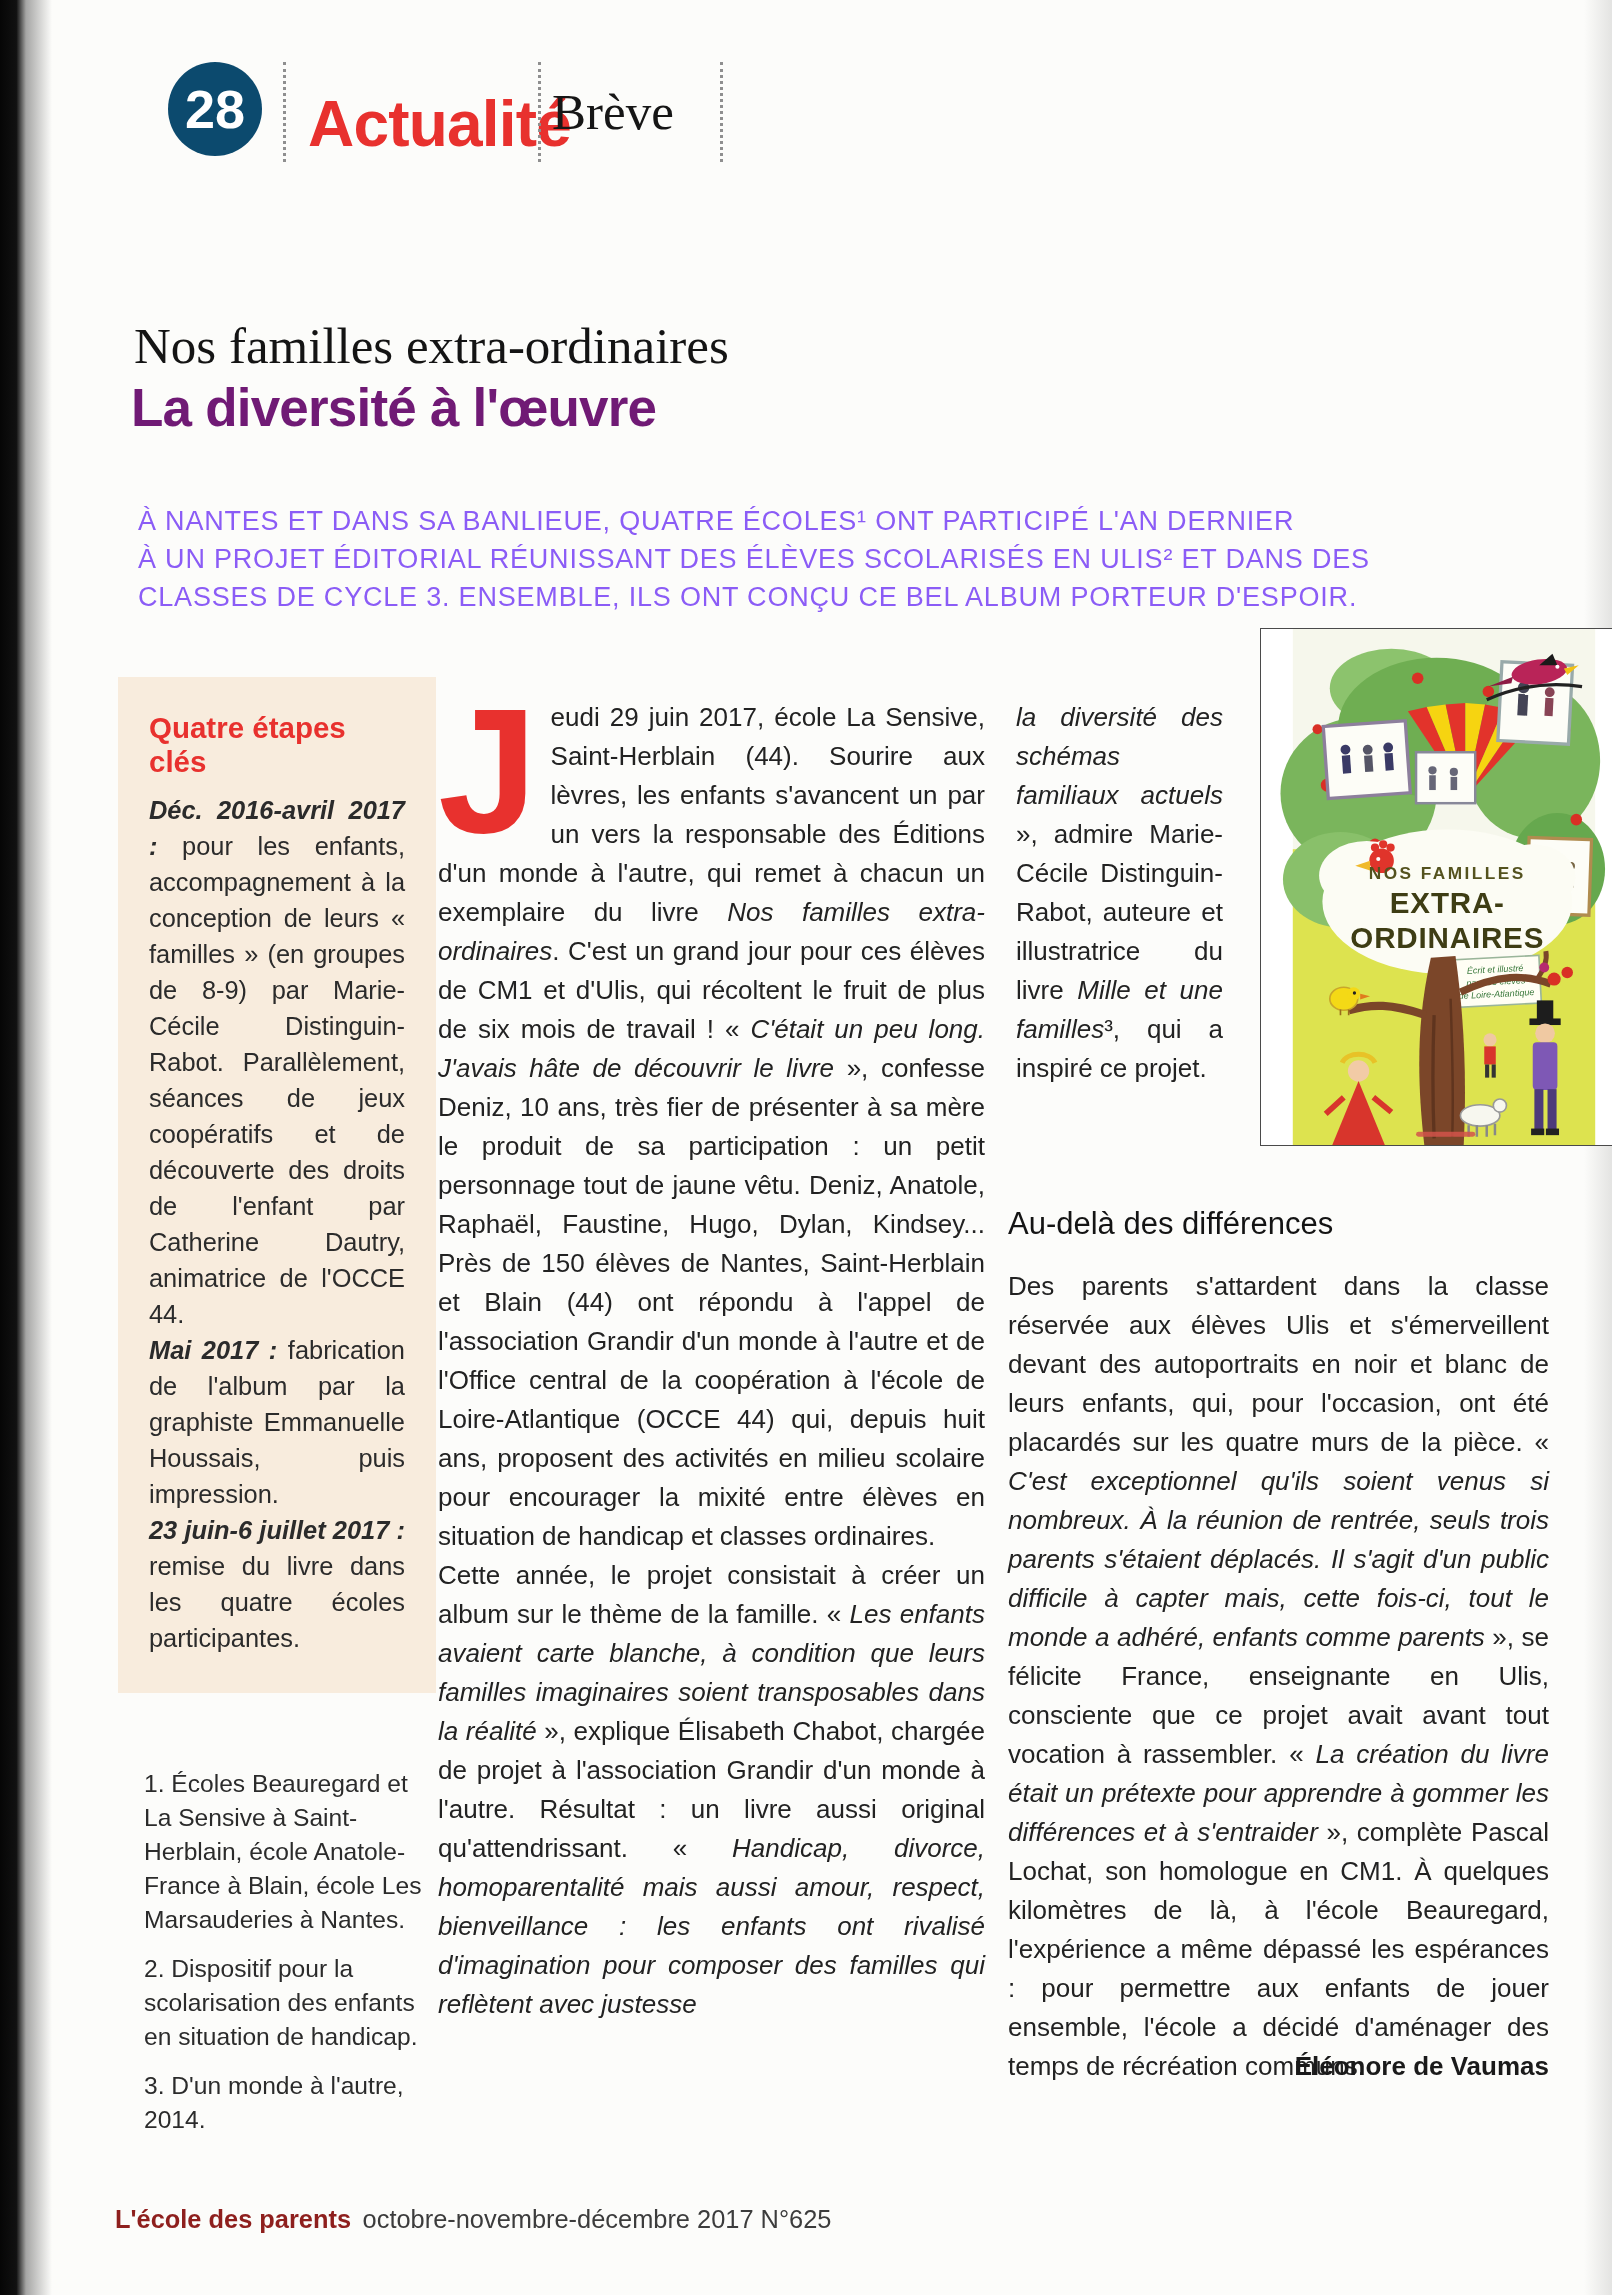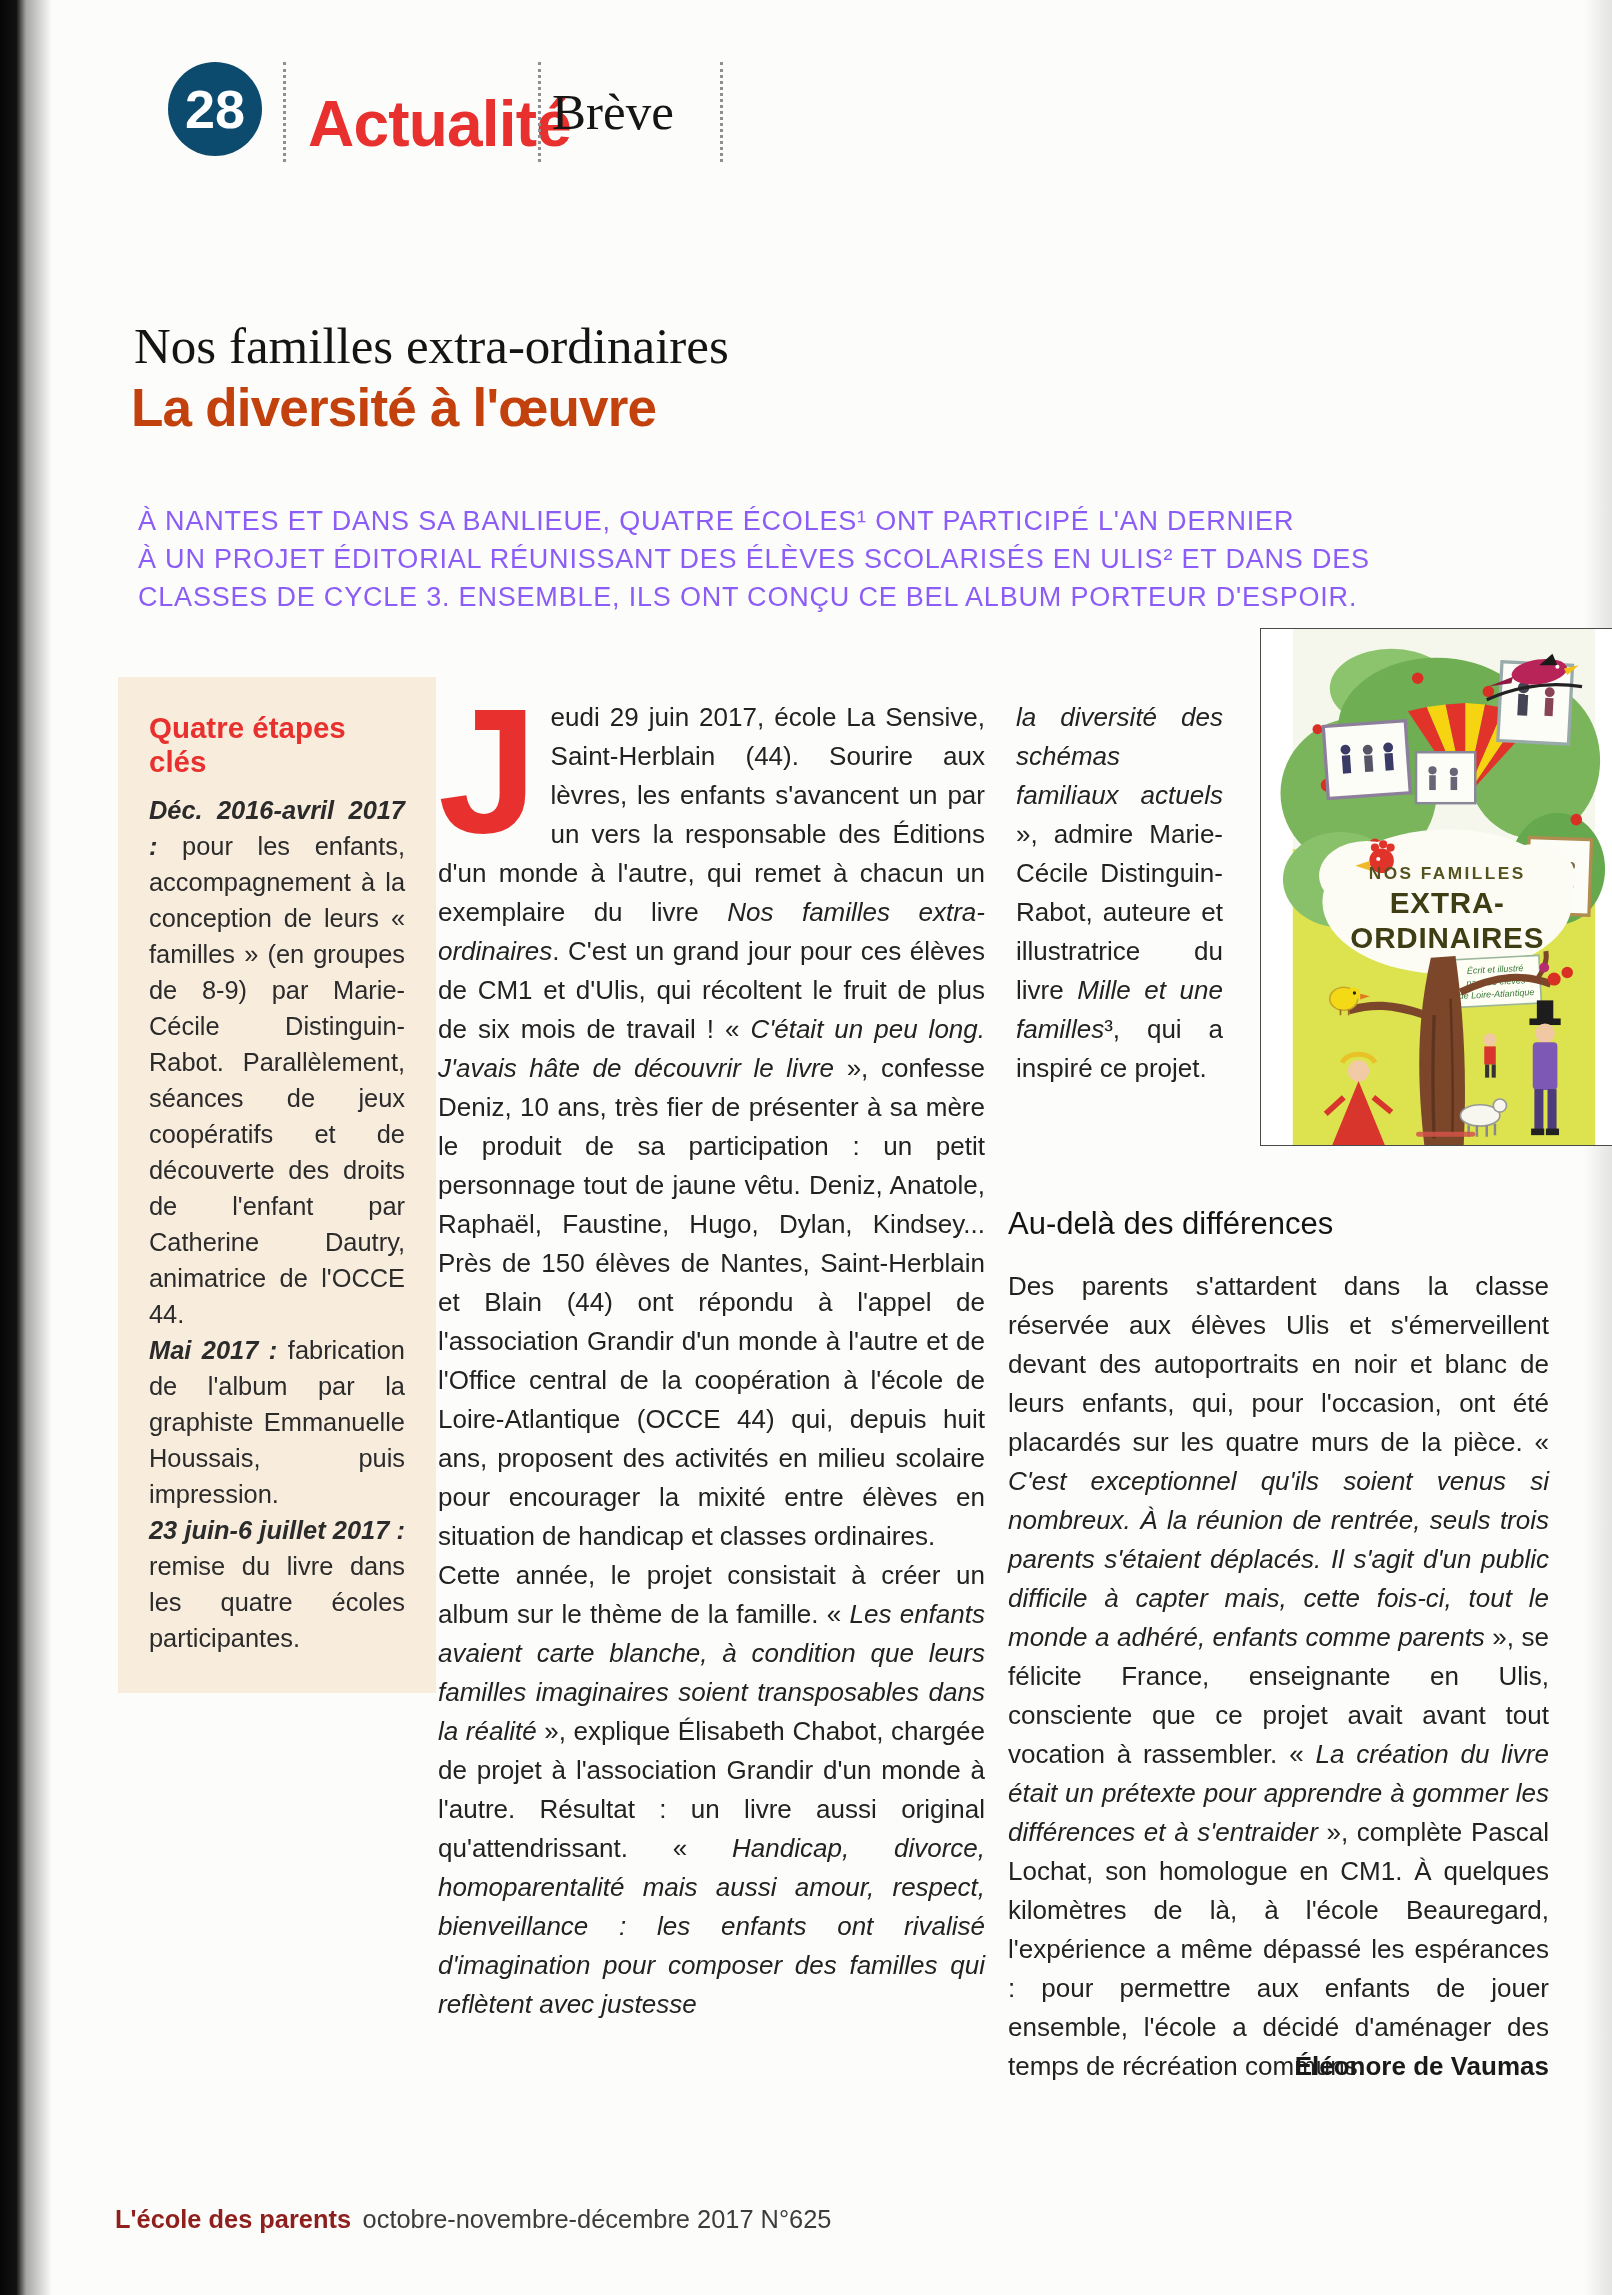--- a/index.html
+++ b/index.html
@@ -17,21 +17,21 @@
   
   #badge{left:168px;top:62px;width:94px;height:94px;border-radius:50%;
     background:#0c4a6e;color:#fff;font-weight:bold;font-size:54px;
     display:flex;align-items:center;justify-content:center;}
   .vsep{width:0;border-left:3.3px dotted #8f8f8f;top:62px;height:100px;}
   #vsep1{left:283px;} #vsep2{left:538px;} #vsep3{left:720px;}
   #section-label{left:308px;top:92px;font-size:64px;font-weight:bold;letter-spacing:-0.8px;color:#e8312e;line-height:1;}
   #subsection-label{left:552px;top:87px;font-size:51px;font-family:"Liberation Serif",serif;color:#161616;line-height:1;}
   
   #kicker{left:134px;top:318px;font-size:51px;font-family:"Liberation Serif",serif;color:#141414;line-height:1.1;}
-  #title{left:131px;top:379px;font-size:53px;font-weight:bold;color:#c2410c;letter-spacing:-0.8px;line-height:1.1;}
+  #title{left:131px;top:379px;font-size:53px;font-weight:bold;color:#701a75;letter-spacing:-0.8px;line-height:1.1;}
   #standfirst{left:138px;top:502px;font-size:27px;line-height:38px;letter-spacing:0.8px;
     color:#8b5cf6;white-space:pre;}
   
   #sidebar{left:118px;top:677px;width:318px;height:1016px;background:#f8ecdd;}
   #sidebar .sb-title{margin:34px 31px 13px 31px;font-size:29.5px;font-weight:bold;color:#e8312e;}
   #sidebar .sb-body{margin:0 31px;font-size:25.4px;line-height:36px;text-align:justify;color:#2b2b2b;}
   #sidebar .sb-body p{margin:0;}
   
   #footnotes{left:144px;top:1767px;width:285px;font-size:24.6px;line-height:34px;color:#2b2b2b;}
   #footnotes p{margin:0 0 14.8px 0;}
@@ -81,20 +81,25 @@
 
   <div id="sidebar" class="abs">
     <div class="sb-title">Quatre étapes clés</div>
     <div class="sb-body">
       <p><span class="it bd">Déc. 2016-avril 2017 : </span><span class="">pour les enfants, accompagnement à la conception de leurs « familles » (en groupes de 8-9) par Marie-Cécile Distinguin-Rabot. Parallèlement, séances de jeux coopératifs et de découverte des droits de l'enfant par Catherine Dautry, animatrice de l'OCCE 44.</span></p>
       <p><span class="it bd">Mai 2017 : </span><span class="">fabrication de l'album par la graphiste Emmanuelle Houssais, puis impression.</span></p>
       <p><span class="it bd">23 juin-6 juillet 2017 : </span><span class="">remise du livre dans les quatre écoles participantes.</span></p>
     </div>
   </div>
 
+  <div id="footnotes" class="abs">
+    <p>1. Écoles Beauregard et La Sensive à Saint-Herblain, école Anatole-France à Blain, école Les Marsauderies à Nantes.</p>
+    <p>2. Dispositif pour la scolarisation des enfants en situation de handicap.</p>
+    <p>3. D'un monde à l'autre, 2014.</p>
+  </div>
 
   <div id="col-mid" class="abs bodycol">
     <p><span class="dropcap">J</span><span><span class="">eudi 29 juin 2017, école La Sensive, Saint-Herblain (44). Sourire aux lèvres, les enfants s'avancent un par un vers la responsable des Éditions d'un monde à l'autre, qui remet à chacun un exemplaire du livre </span><span class="it ">Nos familles extra-ordinaires</span><span class="">. C'est un grand jour pour ces élèves de CM1 et d'Ulis, qui récoltent le fruit de plus de six mois de travail ! « </span><span class="it ">C'était un peu long. J'avais hâte de découvrir le livre</span><span class=""> », confesse Deniz, 10 ans, très fier de présenter à sa mère le produit de sa participation : un petit personnage tout de jaune vêtu. Deniz, Anatole, Raphaël, Faustine, Hugo, Dylan, Kindsey... Près de 150 élèves de Nantes, Saint-Herblain et Blain (44) ont répondu à l'appel de l'association Grandir d'un monde à l'autre et de l'Office central de la coopération à l'école de Loire-Atlantique (OCCE 44) qui, depuis huit ans, proposent des activités en milieu scolaire pour encourager la mixité entre élèves en situation de handicap et classes ordinaires.</span></span></p>
     <p><span class="">Cette année, le projet consistait à créer un album sur le thème de la famille. « </span><span class="it ">Les enfants avaient carte blanche, à condition que leurs familles imaginaires soient transposables dans la réalité</span><span class=""> », explique Élisabeth Chabot, chargée de projet à l'association Grandir d'un monde à l'autre. Résultat : un livre aussi original qu'attendrissant. « </span><span class="it ">Handicap, divorce, homoparentalité mais aussi amour, respect, bienveillance : les enfants ont rivalisé d'imagination pour composer des familles qui reflètent avec justesse</span></p>
   </div>
 
   <div id="col-right-narrow" class="abs bodycol">
     <p><span class="it ">la diversité des schémas familiaux actuels</span><span class=""> », admire Marie-Cécile Distinguin-Rabot, auteure et illustratrice du livre </span><span class="it ">Mille et une familles</span><span class="">³, qui a inspiré ce projet.</span></p>
   </div>
 

